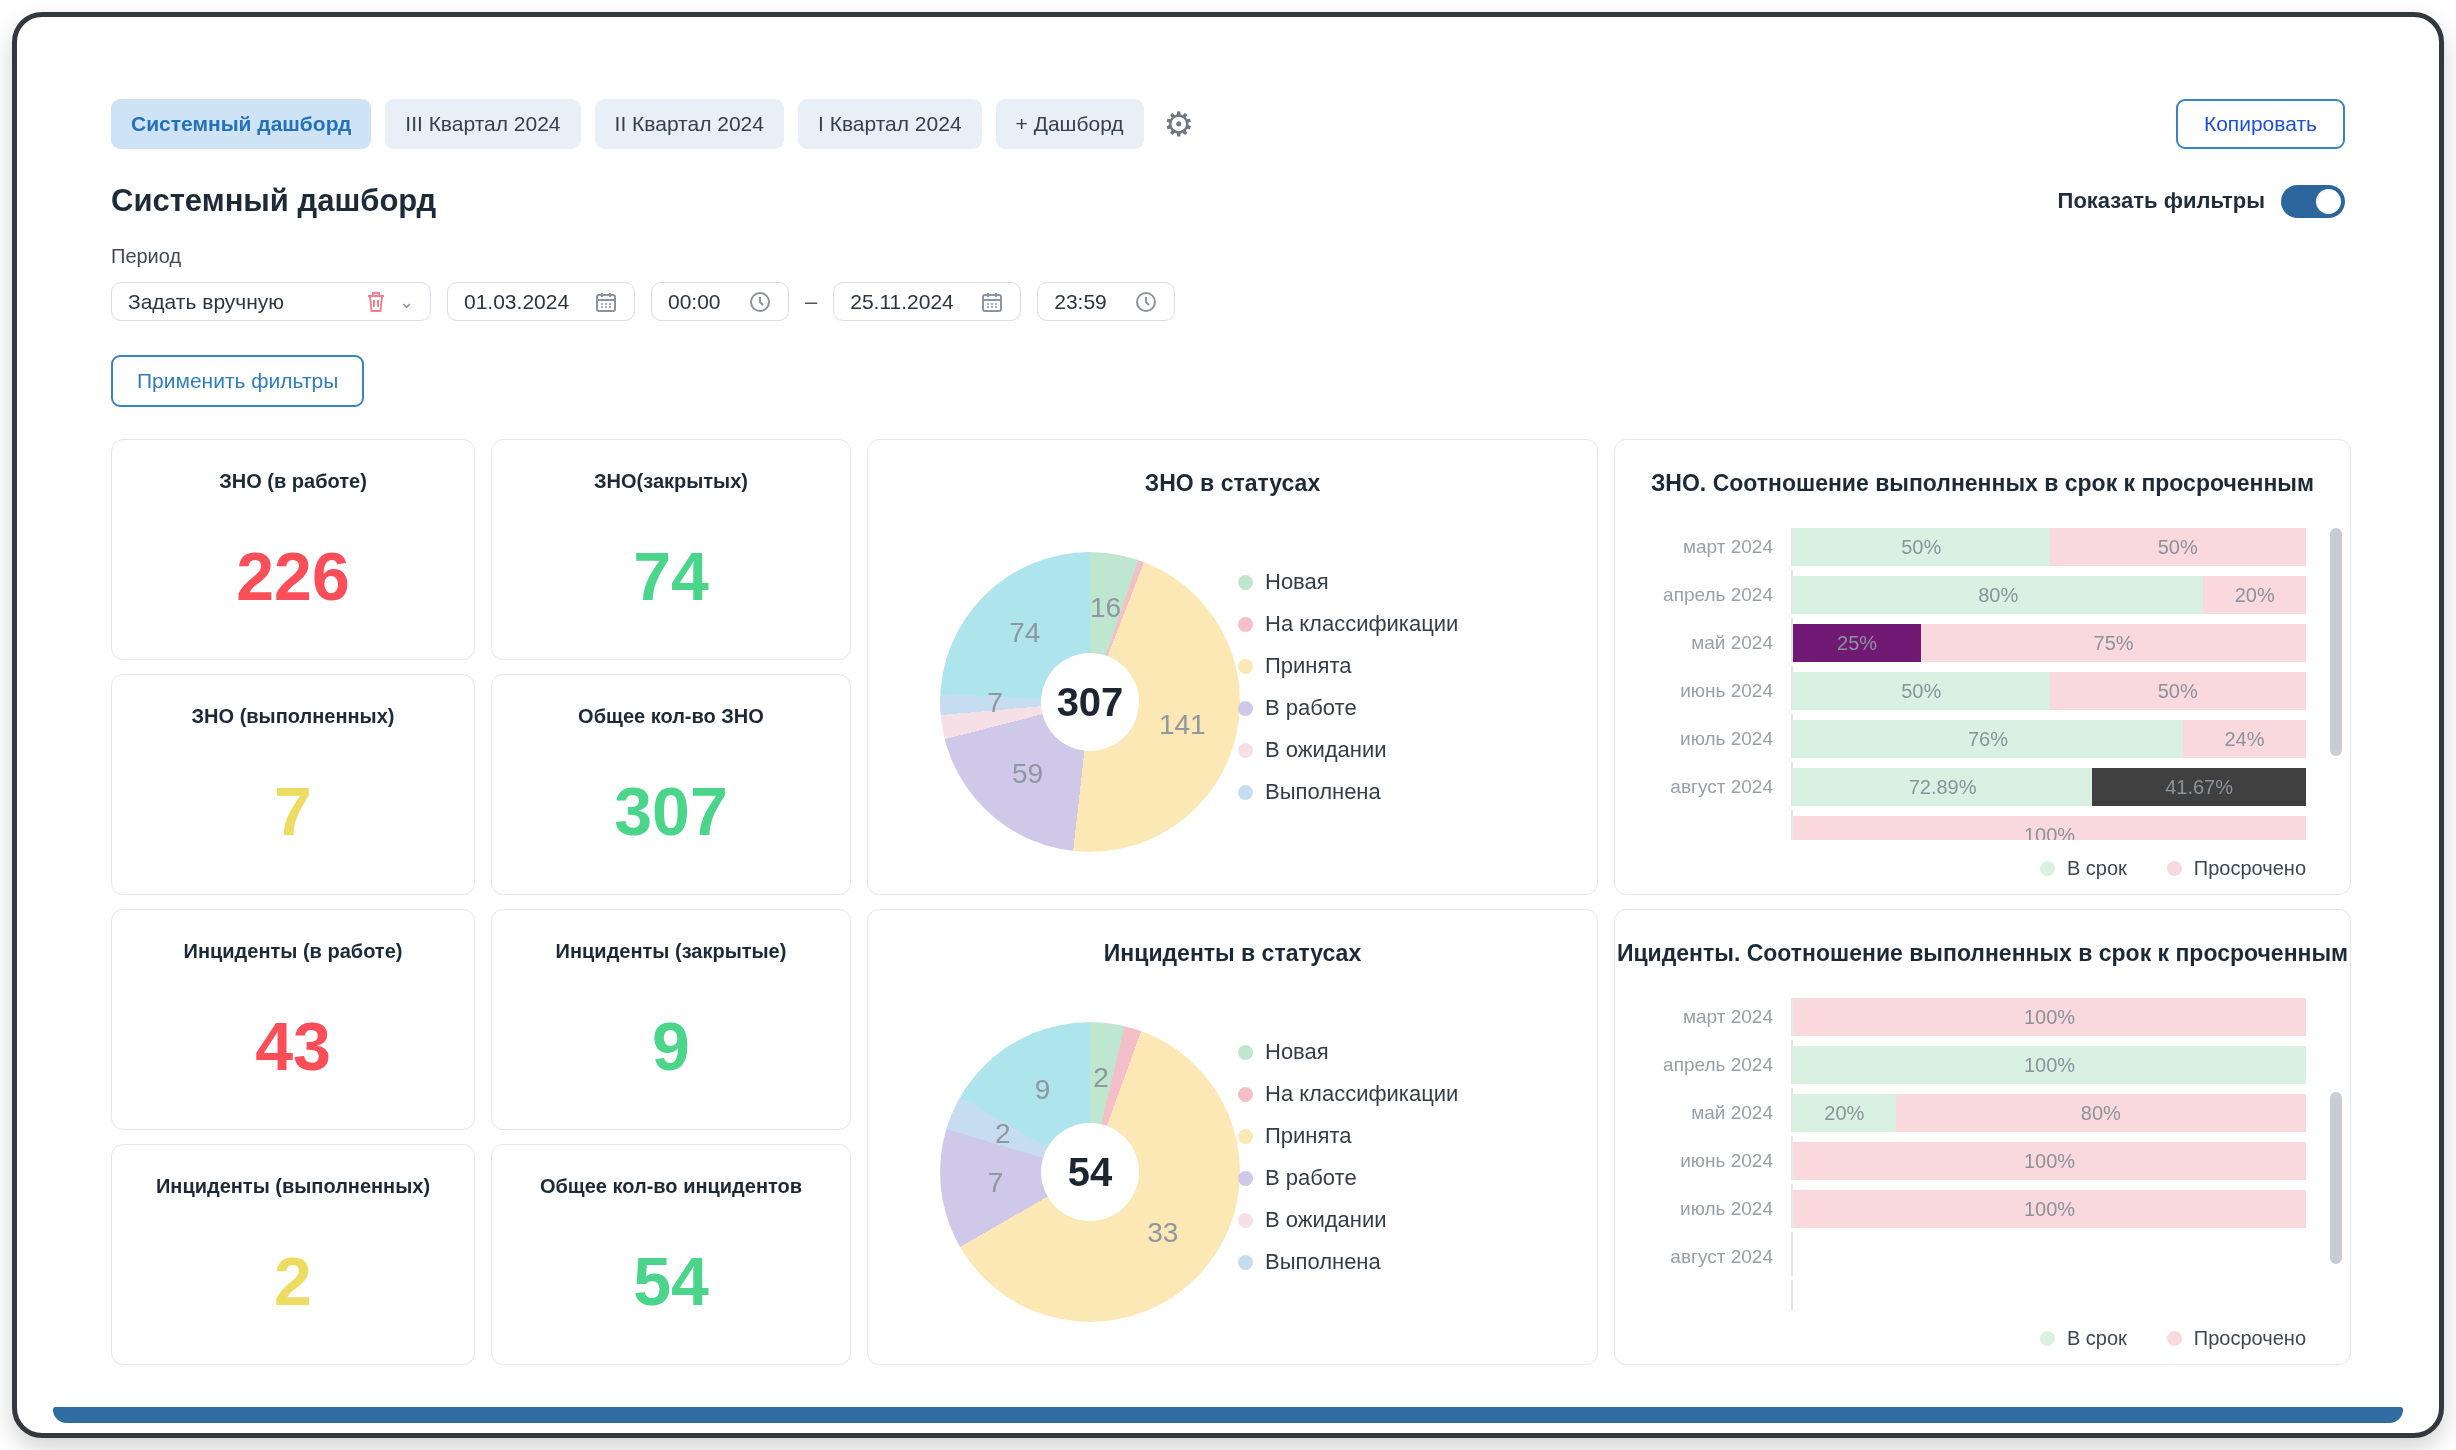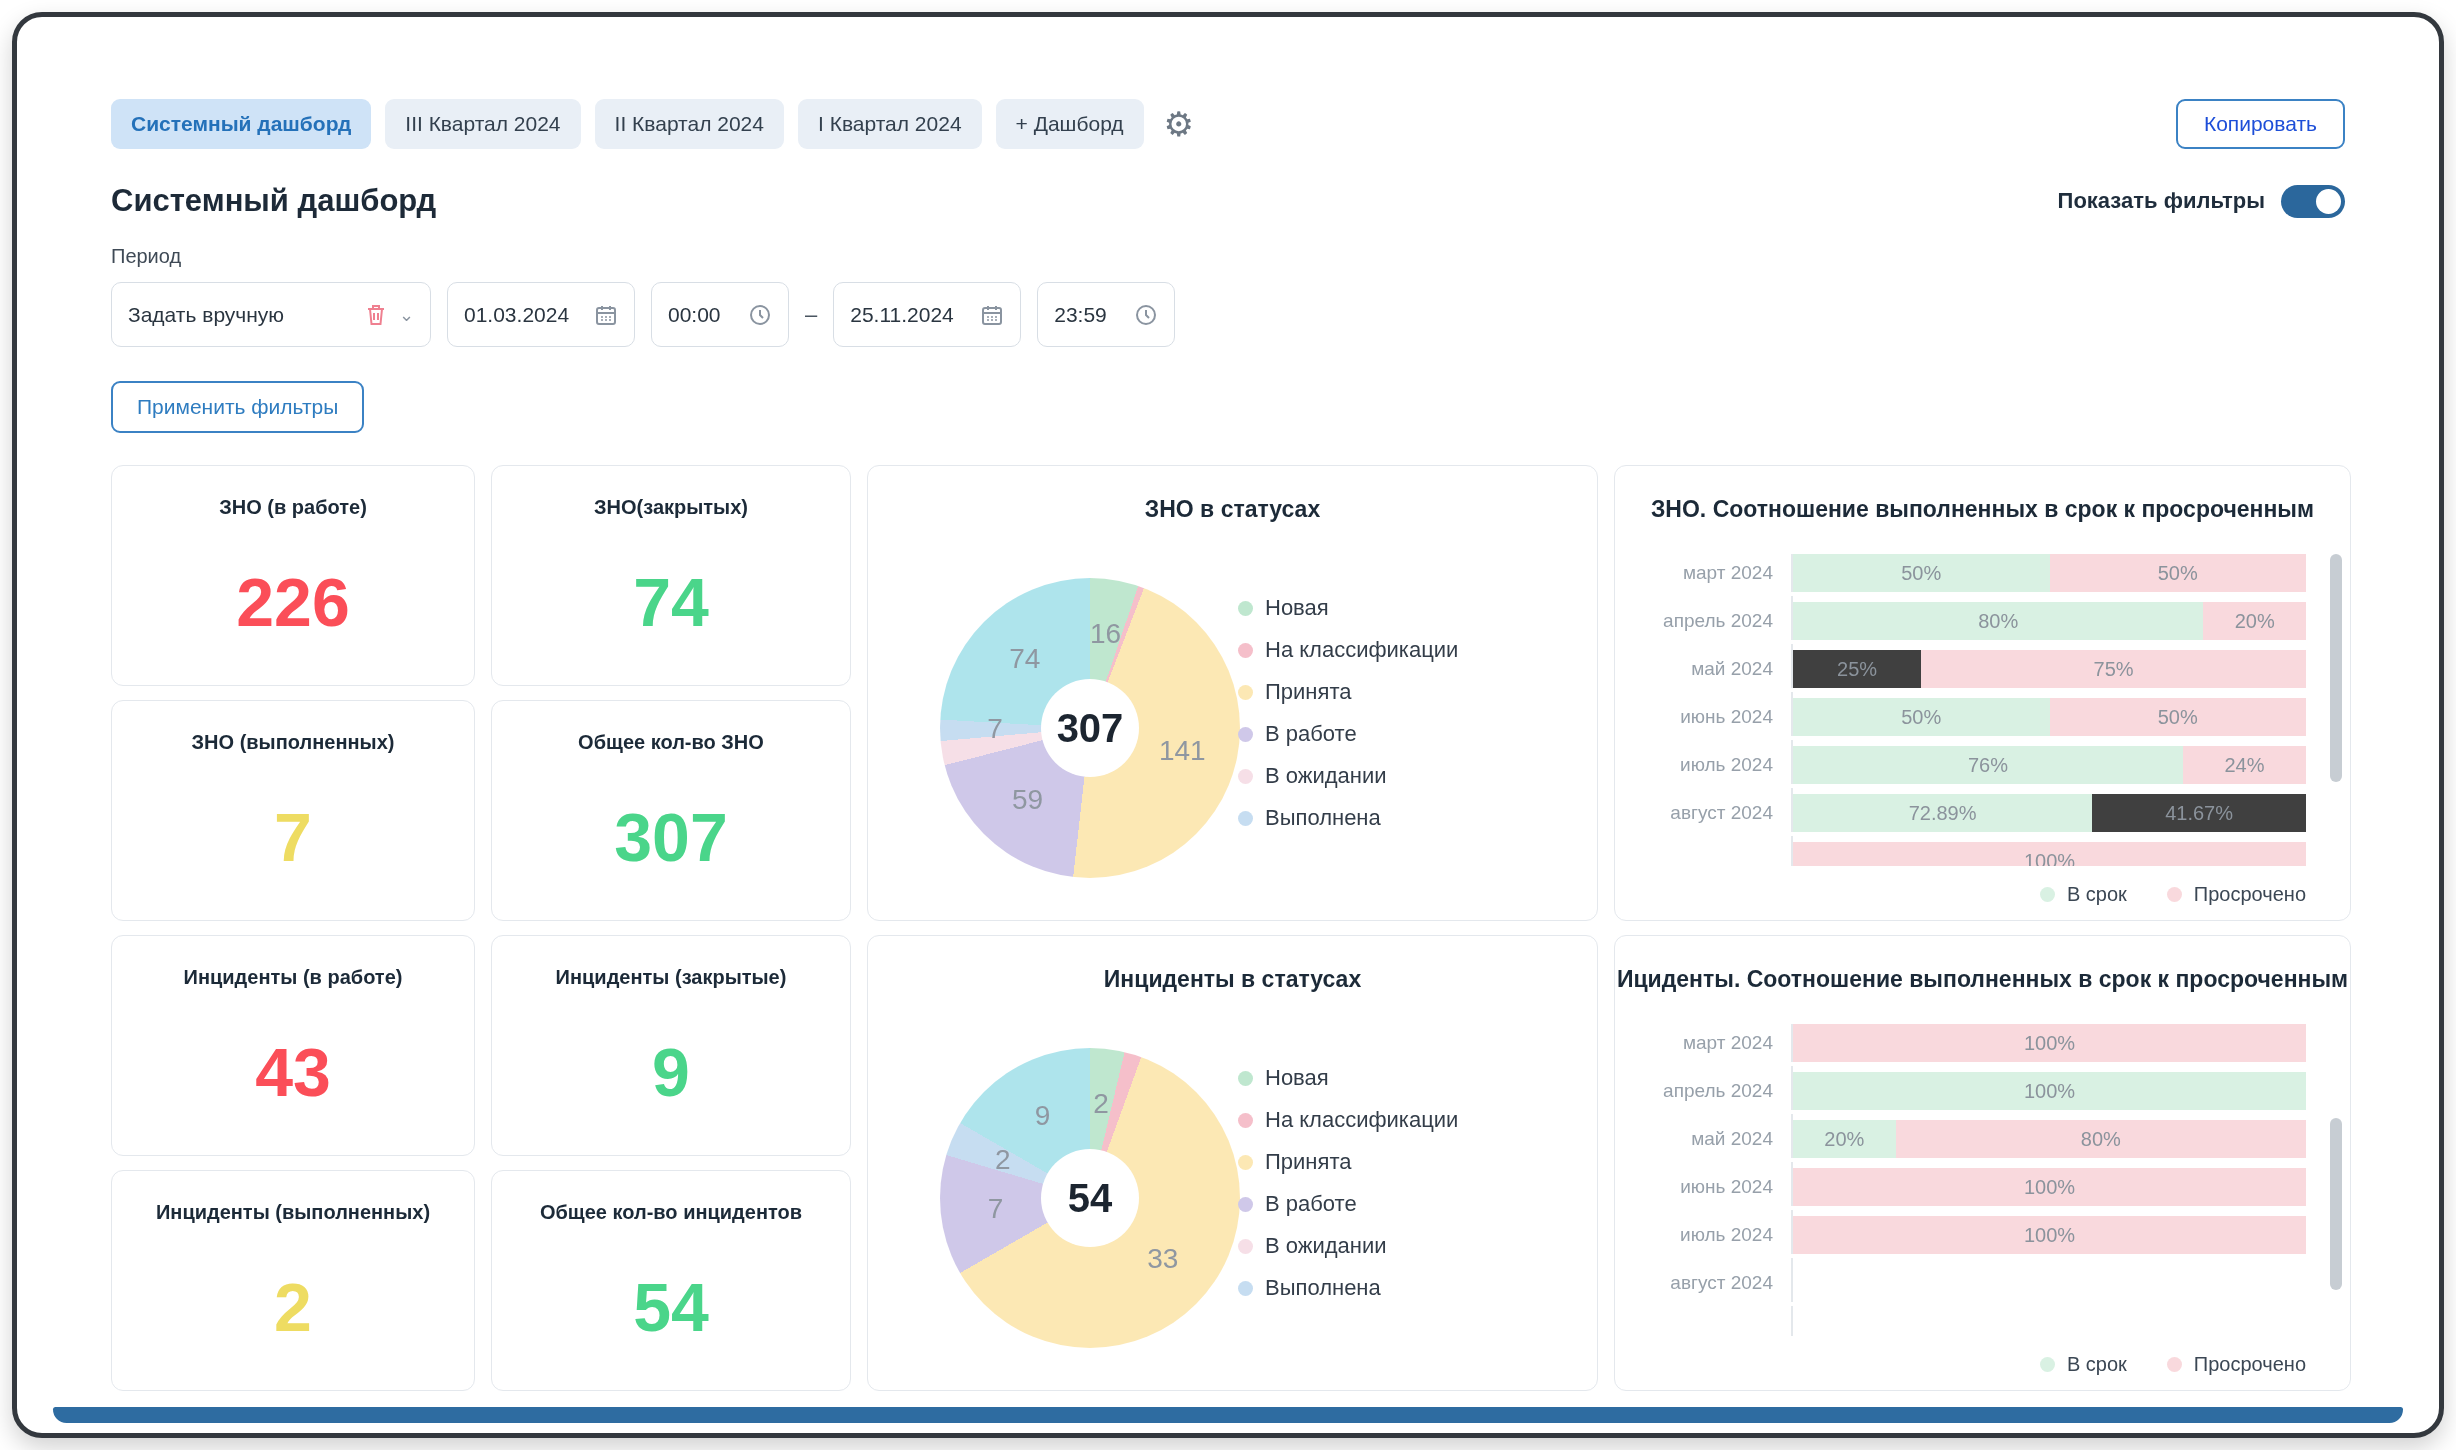--- a/index.html
+++ b/index.html
@@ -18,21 +18,21 @@
   .title-row { display:flex; align-items:center; margin-top:34px; }
   .page-title { font-size:31px; font-weight:bold; color:#1d2a38; }
   .toggle-wrap { margin-left:auto; display:flex; align-items:center; gap:16px; }
   .toggle-label { font-size:22px; font-weight:600; color:#1f2d3c; }
   .toggle { width:64px; height:33px; border-radius:17px; background:#2b679c; position:relative; cursor:pointer; }
   .toggle .knob { position:absolute; right:4px; top:4px; width:25px; height:25px; background:#fff; border-radius:50%; }
 
   
   .period-label { margin-top:26px; font-size:20px; color:#3f4a56; }
   .filter-row { display:flex; align-items:center; gap:16px; margin-top:14px; }
-  .fbox { height:65px; background:#fff; border:1px solid #d8dee5; border-radius:10px; display:flex; align-items:center; padding:0 16px; font-size:21px; color:#2a3540; }
+  .fbox { height:39px; background:#fff; border:1px solid #d8dee5; border-radius:10px; display:flex; align-items:center; padding:0 16px; font-size:21px; color:#2a3540; }
   .fbox .grow { flex:1; }
   .preset { width:320px; }
   .datebox { width:188px; justify-content:space-between; }
   .timebox { width:138px; justify-content:space-between; }
   .dash { font-size:22px; color:#4a5560; }
   .icon-svg { display:block; }
   .chev { font-size:18px; color:#8a94a0; margin-left:12px; }
   .apply-btn { margin-top:34px; background:#fff; border:2px solid #3b82c4; color:#2e7cc0; font-size:21px; padding:12px 24px; border-radius:9px; cursor:pointer; display:inline-block; }
 
   
@@ -214,21 +214,21 @@
             <div class="bar-row">
               <div class="bar-cat">апрель 2024</div>
               <div class="bar-track">
                 <div class="bar-seg" style="width: 80%; background: rgb(217, 241, 227);">80%</div>
                 <div class="bar-seg" style="width: 20%; background: rgb(249, 217, 221);">20%</div>
               </div>
             </div>
             <div class="bar-row">
               <div class="bar-cat">май 2024</div>
               <div class="bar-track">
-                <div class="bar-seg" style="width: 25%; background: #404040;">25%</div>
+                <div class="bar-seg" style="width: 25%; background: #701a75;">25%</div>
                 <div class="bar-seg" style="width: 75%; background: rgb(249, 217, 221);">75%</div>
               </div>
             </div>
             <div class="bar-row">
               <div class="bar-cat">июнь 2024</div>
               <div class="bar-track">
                 <div class="bar-seg" style="width: 50%; background: rgb(217, 241, 227);">50%</div>
                 <div class="bar-seg" style="width: 50%; background: rgb(249, 217, 221);">50%</div>
               </div>
             </div>

